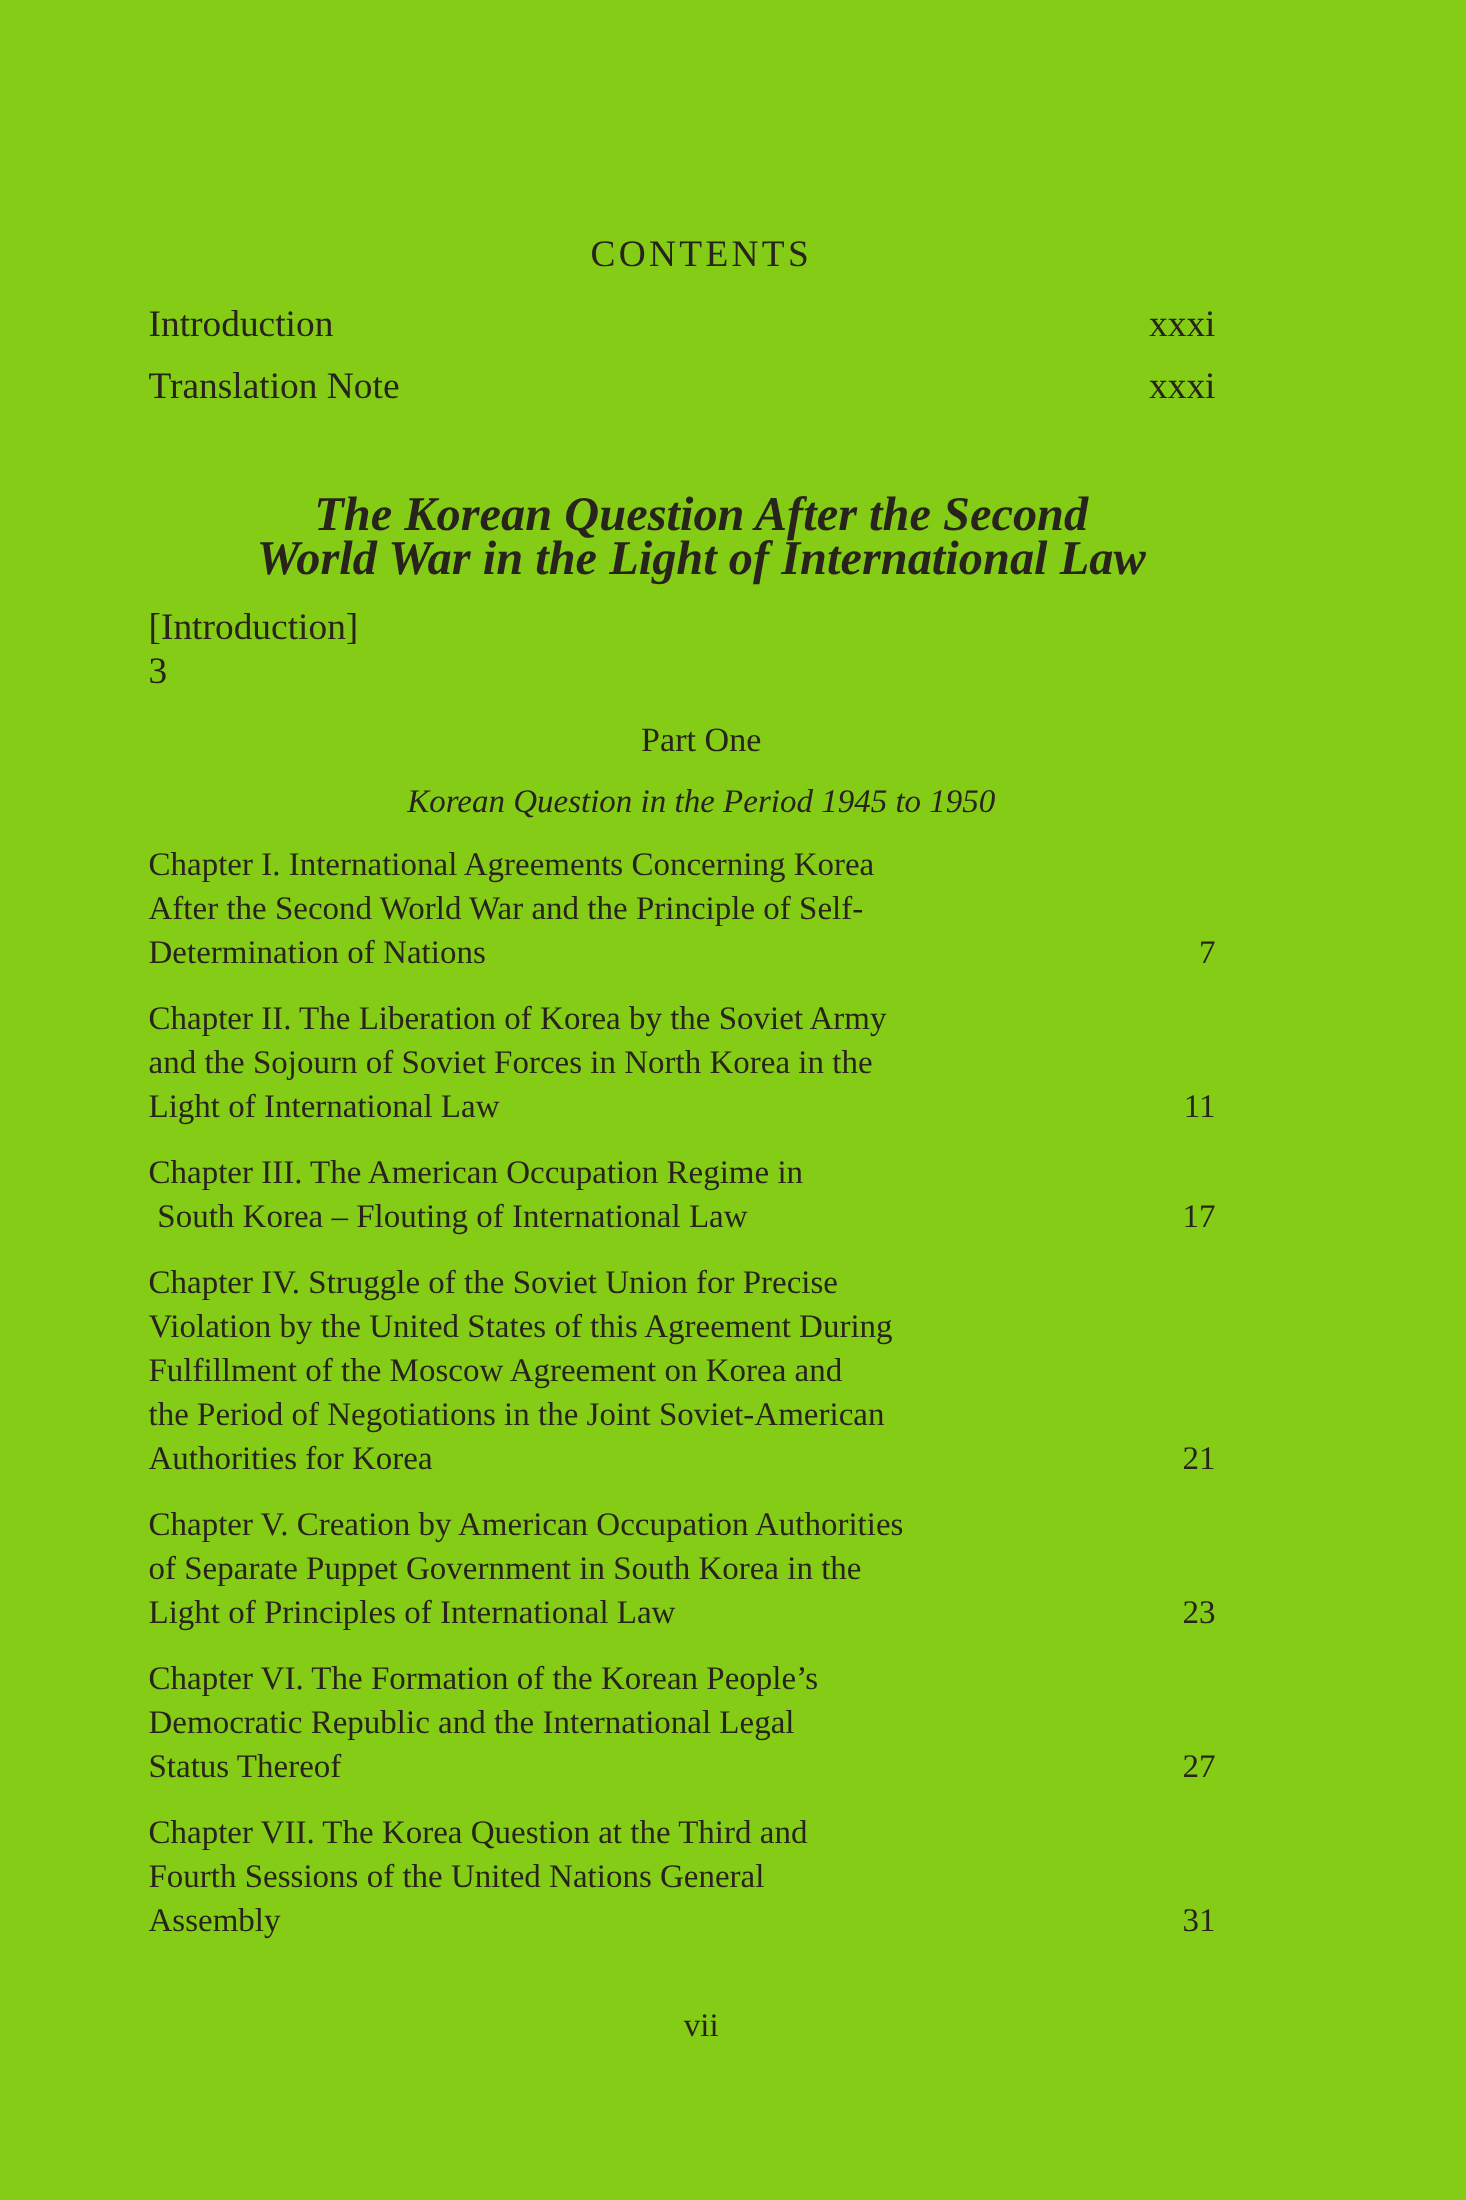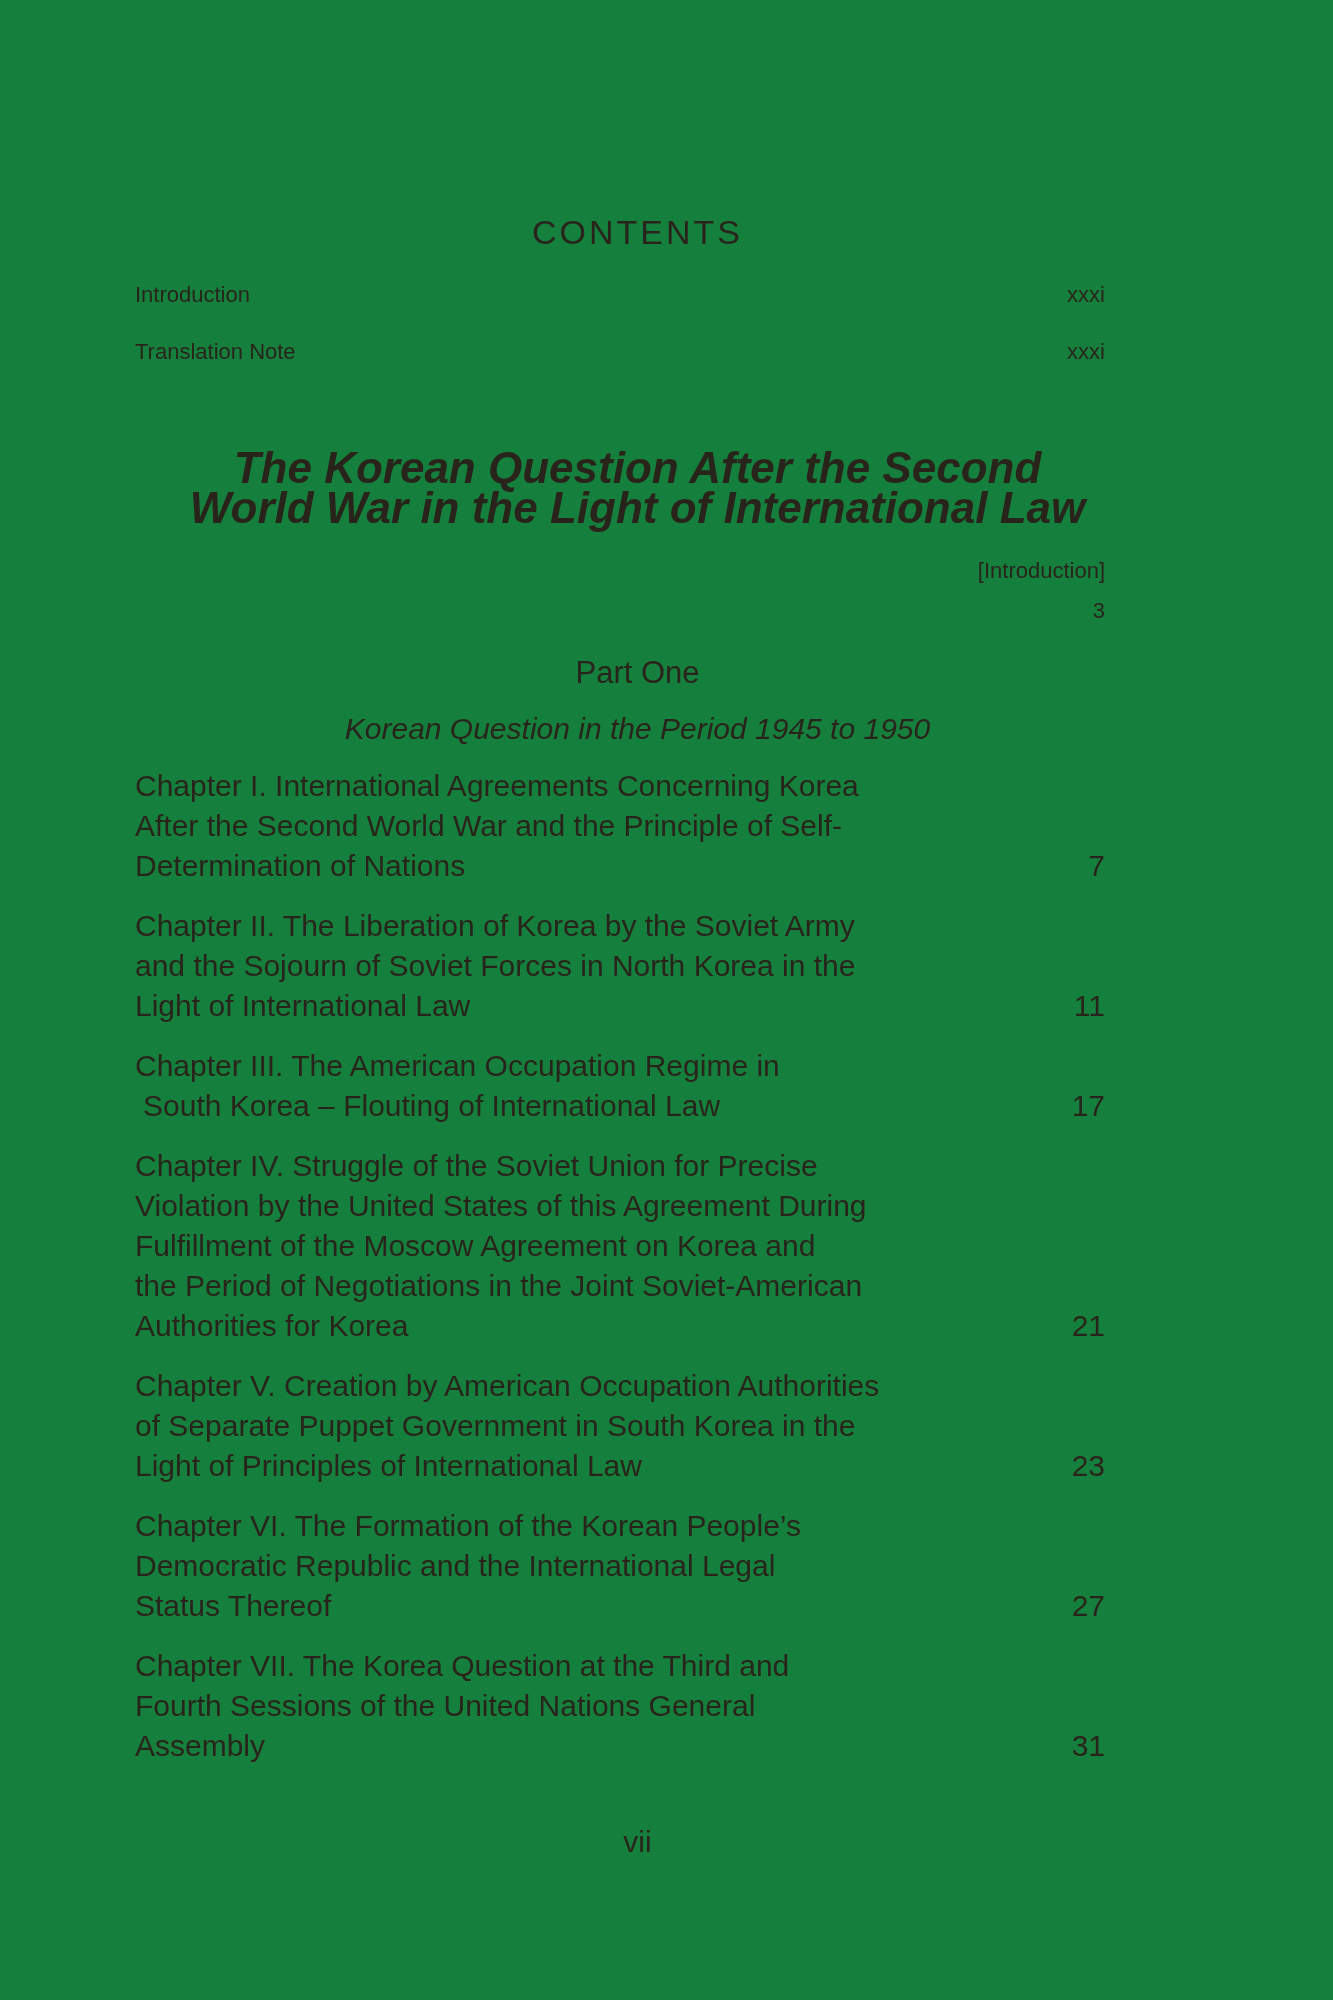--- a/index.html
+++ b/index.html
@@ -4,41 +4,41 @@
 <style>
   html, body {
     margin: 0;
     padding: 0;
     background: #FCFBE9;
   }
   .page {
     position: relative;
     width: 1333px;
     height: 2000px;
-    background: #15803d;
+    background: #84cc16;
     color: #29241B;
-    font-family: Liberation Sans, sans-serif;
+    font-family: Liberation Serif, serif;
     box-sizing: border-box;
     padding: 212px 228px 0 135px;
     overflow: hidden;
   }
   .contents-heading {
     margin: 0 0 23px 0;
     font-size: 34px;
     line-height: 40px;
     font-weight: normal;
     letter-spacing: 3px;
     text-align: center;
     text-indent: 35px;
   }
   .row {
     display: flex;
     justify-content: space-between;
-    align-items: flex-end;
-    font-size: 22px;
+    align-items: flex-start;
+    font-size: 34px;
     line-height: 40px;
   }
   .fm-row-first { margin-bottom: 17px; }
   .book-title {
     margin-top: 76px;
     font-size: 44px;
     line-height: 40px;
     font-weight: bold;
     font-style: italic;
     text-align: center;

